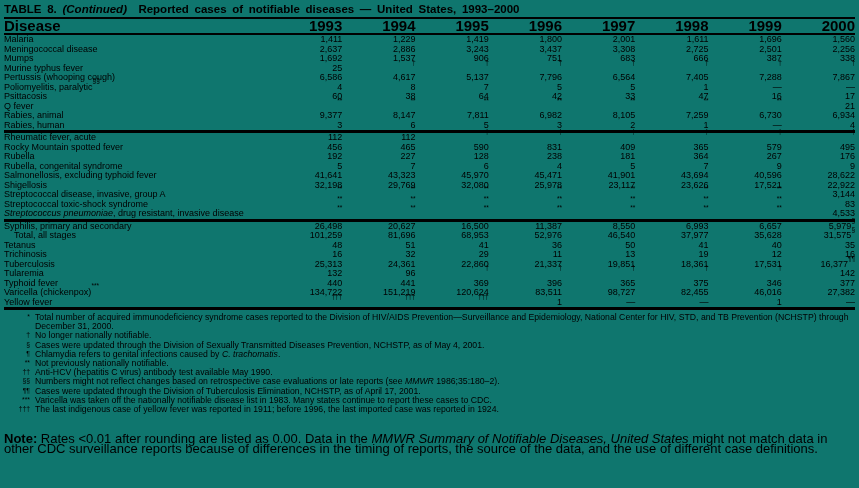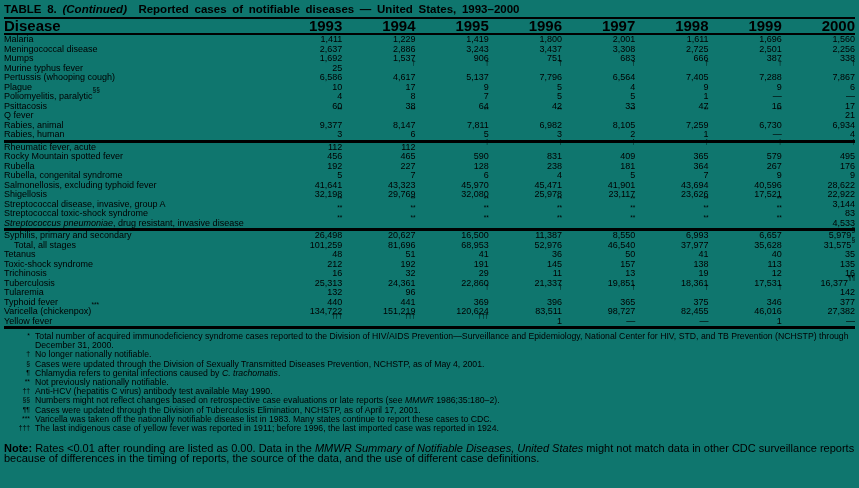--- a/index.html
+++ b/index.html
@@ -23,21 +23,21 @@
   td.num { text-align:right; }
   tr.group-start td { border-top:3px solid #000; }
   .it { font-style:italic; }
   sup { font-size:6.5px; line-height:0; position:relative; top:-3px; }
   td.num sup { top:-2px; }
 
   .footnotes { margin-top:3px; }
   .fn { position:relative; padding-left:31px; font-size:8.7px; line-height:9.2px; }
   .fn .m { position:absolute; left:0; top:-1px; width:26px; text-align:right; font-size:6.8px; }
 
-  .note { margin-top:10px; font-size:11px; line-height:10px; }
+  .note { margin-top:20px; font-size:13px; line-height:10px; }
   .note b { font-weight:bold; }
 </style>
 </head>
 <body>
 
 <div class="page">
 
   <div class="title"><span>TABLE 8.</span>&nbsp;<span class="it">(Continued)</span>&nbsp;&nbsp;<span>Reported cases of notifiable diseases — United States, 1993–2000</span></div>
 
   <table class="tbl">
@@ -104,31 +104,20 @@
           <td class="num">6,586</td>
           <td class="num">4,617</td>
           <td class="num">5,137</td>
           <td class="num">7,796</td>
           <td class="num">6,564</td>
           <td class="num">7,405</td>
           <td class="num">7,288</td>
           <td class="num">7,867</td>
         </tr>
         <tr>
-          <td class="disease">Plague</td>
-          <td class="num">10</td>
-          <td class="num">17</td>
-          <td class="num">9</td>
-          <td class="num">5</td>
-          <td class="num">4</td>
-          <td class="num">9</td>
-          <td class="num">9</td>
-          <td class="num">6</td>
-        </tr>
-        <tr>
           <td class="disease">Poliomyelitis, paralytic<sup>§§</sup></td>
           <td class="num">4</td>
           <td class="num">8</td>
           <td class="num">7</td>
           <td class="num">5</td>
           <td class="num">5</td>
           <td class="num">1</td>
           <td class="num">—</td>
           <td class="num">—</td>
         </tr>
@@ -300,31 +289,20 @@
         <tr>
           <td class="disease">Tetanus</td>
           <td class="num">48</td>
           <td class="num">51</td>
           <td class="num">41</td>
           <td class="num">36</td>
           <td class="num">50</td>
           <td class="num">41</td>
           <td class="num">40</td>
           <td class="num">35</td>
-        </tr>
-        <tr>
-          <td class="disease">Toxic-shock syndrome</td>
-          <td class="num">212</td>
-          <td class="num">192</td>
-          <td class="num">191</td>
-          <td class="num">145</td>
-          <td class="num">157</td>
-          <td class="num">138</td>
-          <td class="num">113</td>
-          <td class="num">135</td>
         </tr>
         <tr>
           <td class="disease">Trichinosis</td>
           <td class="num">16</td>
           <td class="num">32</td>
           <td class="num">29</td>
           <td class="num">11</td>
           <td class="num">13</td>
           <td class="num">19</td>
           <td class="num">12</td>

